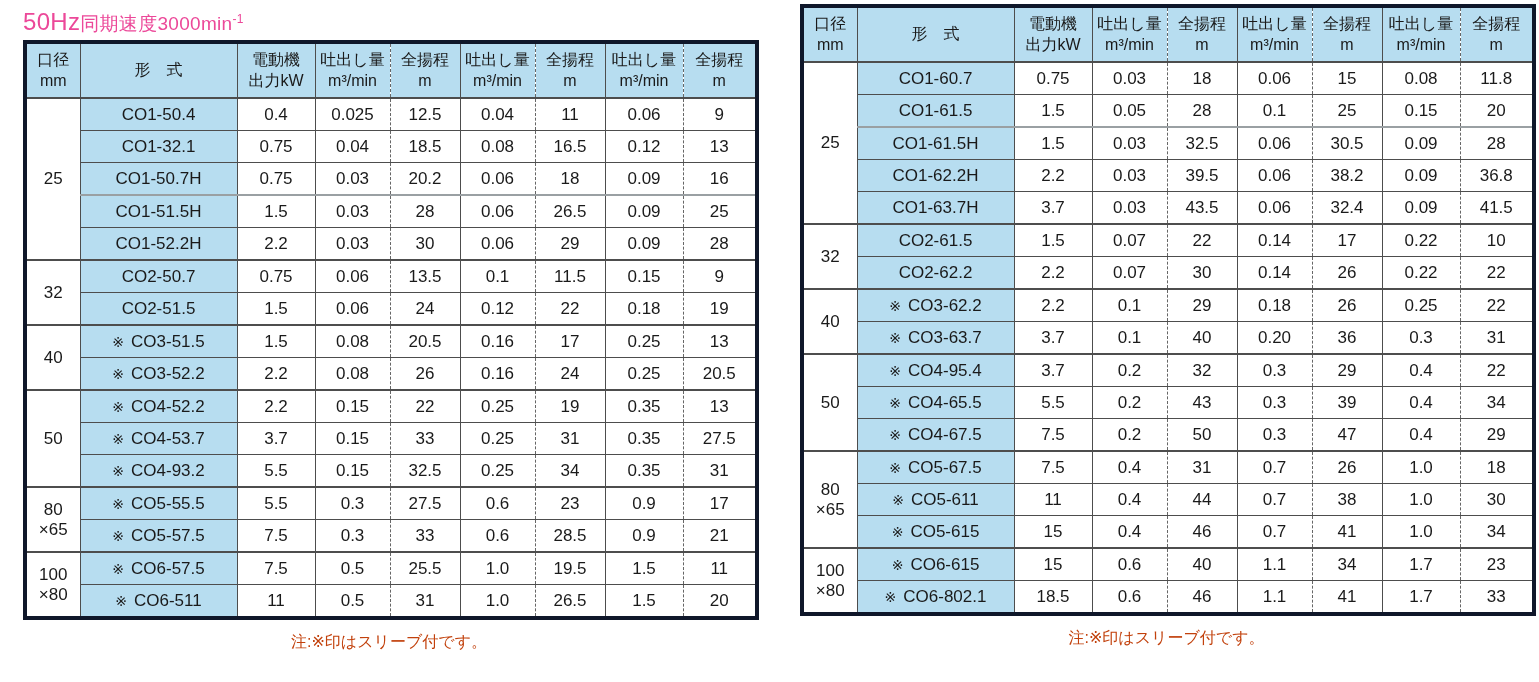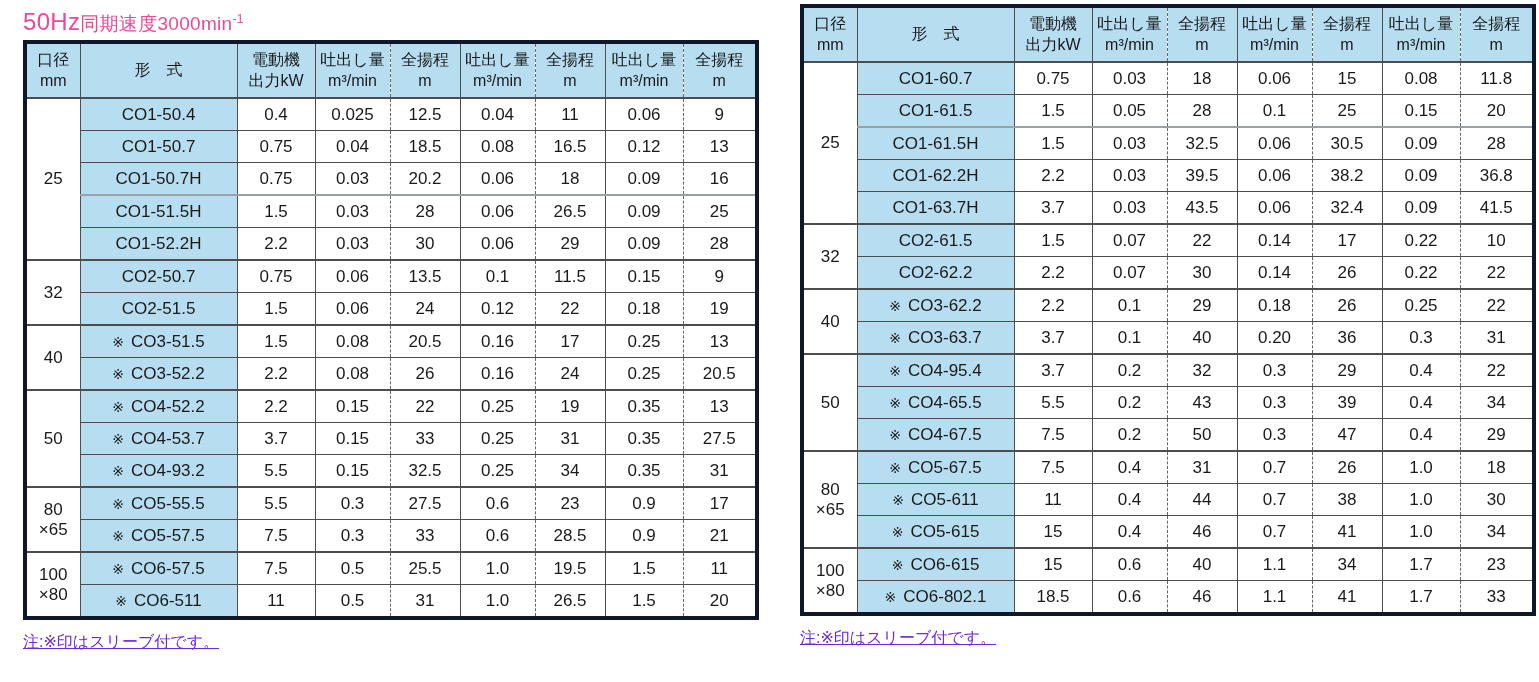--- a/index.html
+++ b/index.html
@@ -15,21 +15,21 @@
   table.spec th,table.spec td{border:1px solid #4d4d4d;text-align:center;padding:0;overflow:hidden;}
   table.spec thead th{background:#b7ddf0;height:53px;font-weight:normal;font-size:16px;line-height:1.3;border-bottom:2px solid #4d4d4d;color:#1a1a1a;}
   table.spec tbody td{height:31px;font-size:17px;}
   td.size{font-size:17px;white-space:pre-line;line-height:1.15;background:#fff;}
   td.model{background:#b7ddf0;}
   td.model .mark{font-size:14px;margin-right:7px;}
   tr.gstart td{border-top:2px solid #4d4d4d;}
   tr.gray td{border-top:2px solid #9aa0a3;}
   table.spec td.q,table.spec th.q{border-right:1px dashed #666;}
   table.spec td.h,table.spec th.h{border-left:1px dashed #666;}
-  .note{margin-top:12px;font-size:16px;text-align:left;color:#6d28d9;text-decoration:underline;}
+  .note{margin-top:12px;font-size:16px;text-align:center;color:#c2410c;}
 </style>
 </head>
 <body>
 
 <div class="canvas">
   <div class="tbl-block" id="t50">
       <div class="title"><span class="hz">50Hz</span><span class="trest">同期速度3000min</span><sup class="tsup">-1</sup></div>
       <table class="spec">
         <colgroup>
           <col style="width: 55px;">
@@ -87,21 +87,21 @@
             <td class="model"><span class="mtext">CO1-50.4</span></td>
             <td>0.4</td>
             <td class="q">0.025</td>
             <td class="h">12.5</td>
             <td class="q">0.04</td>
             <td class="h">11</td>
             <td class="q">0.06</td>
             <td class="h">9</td>
           </tr>
           <tr>
-            <td class="model"><span class="mtext">CO1-50.7</span></td>
+            <td class="model"><span class="mtext">CO1-32.1</span></td>
             <td>0.75</td>
             <td class="q">0.04</td>
             <td class="h">18.5</td>
             <td class="q">0.08</td>
             <td class="h">16.5</td>
             <td class="q">0.12</td>
             <td class="h">13</td>
           </tr>
           <tr>
             <td class="model"><span class="mtext">CO1-50.7H</span></td>

